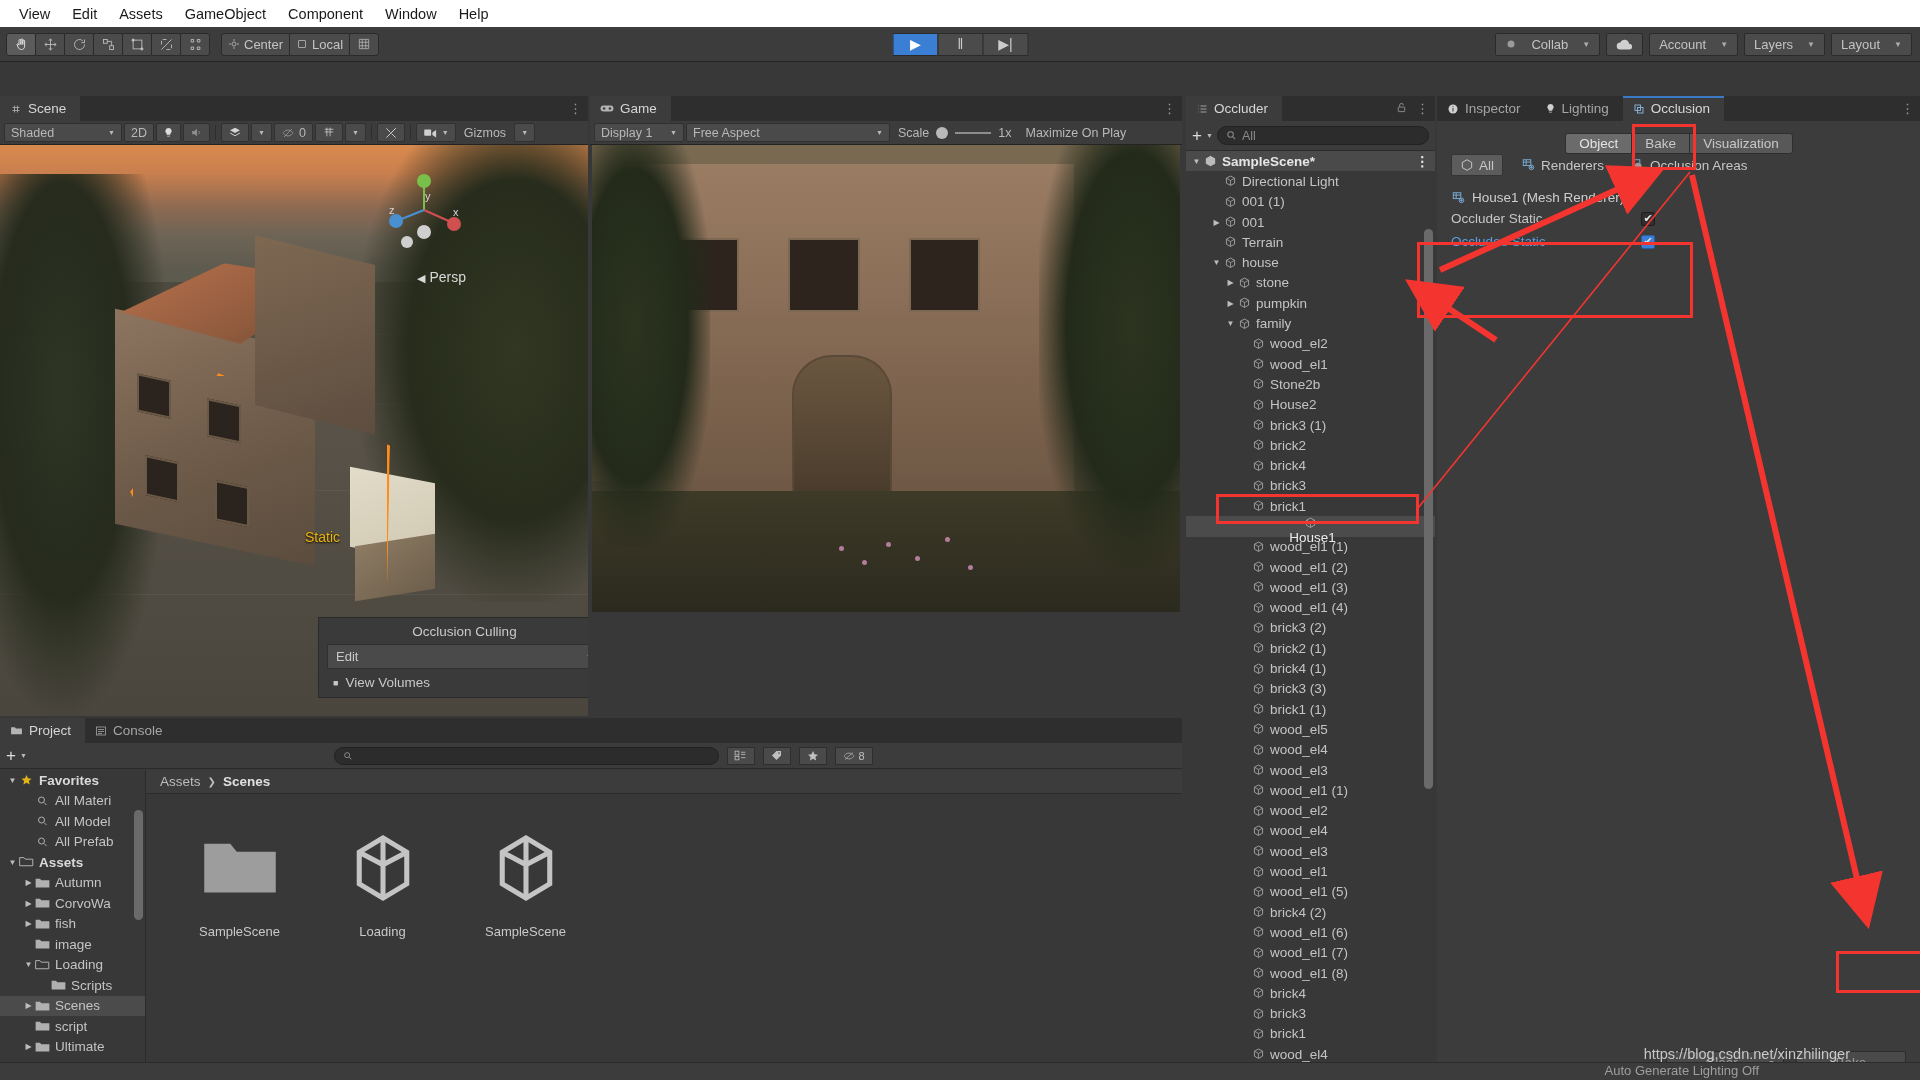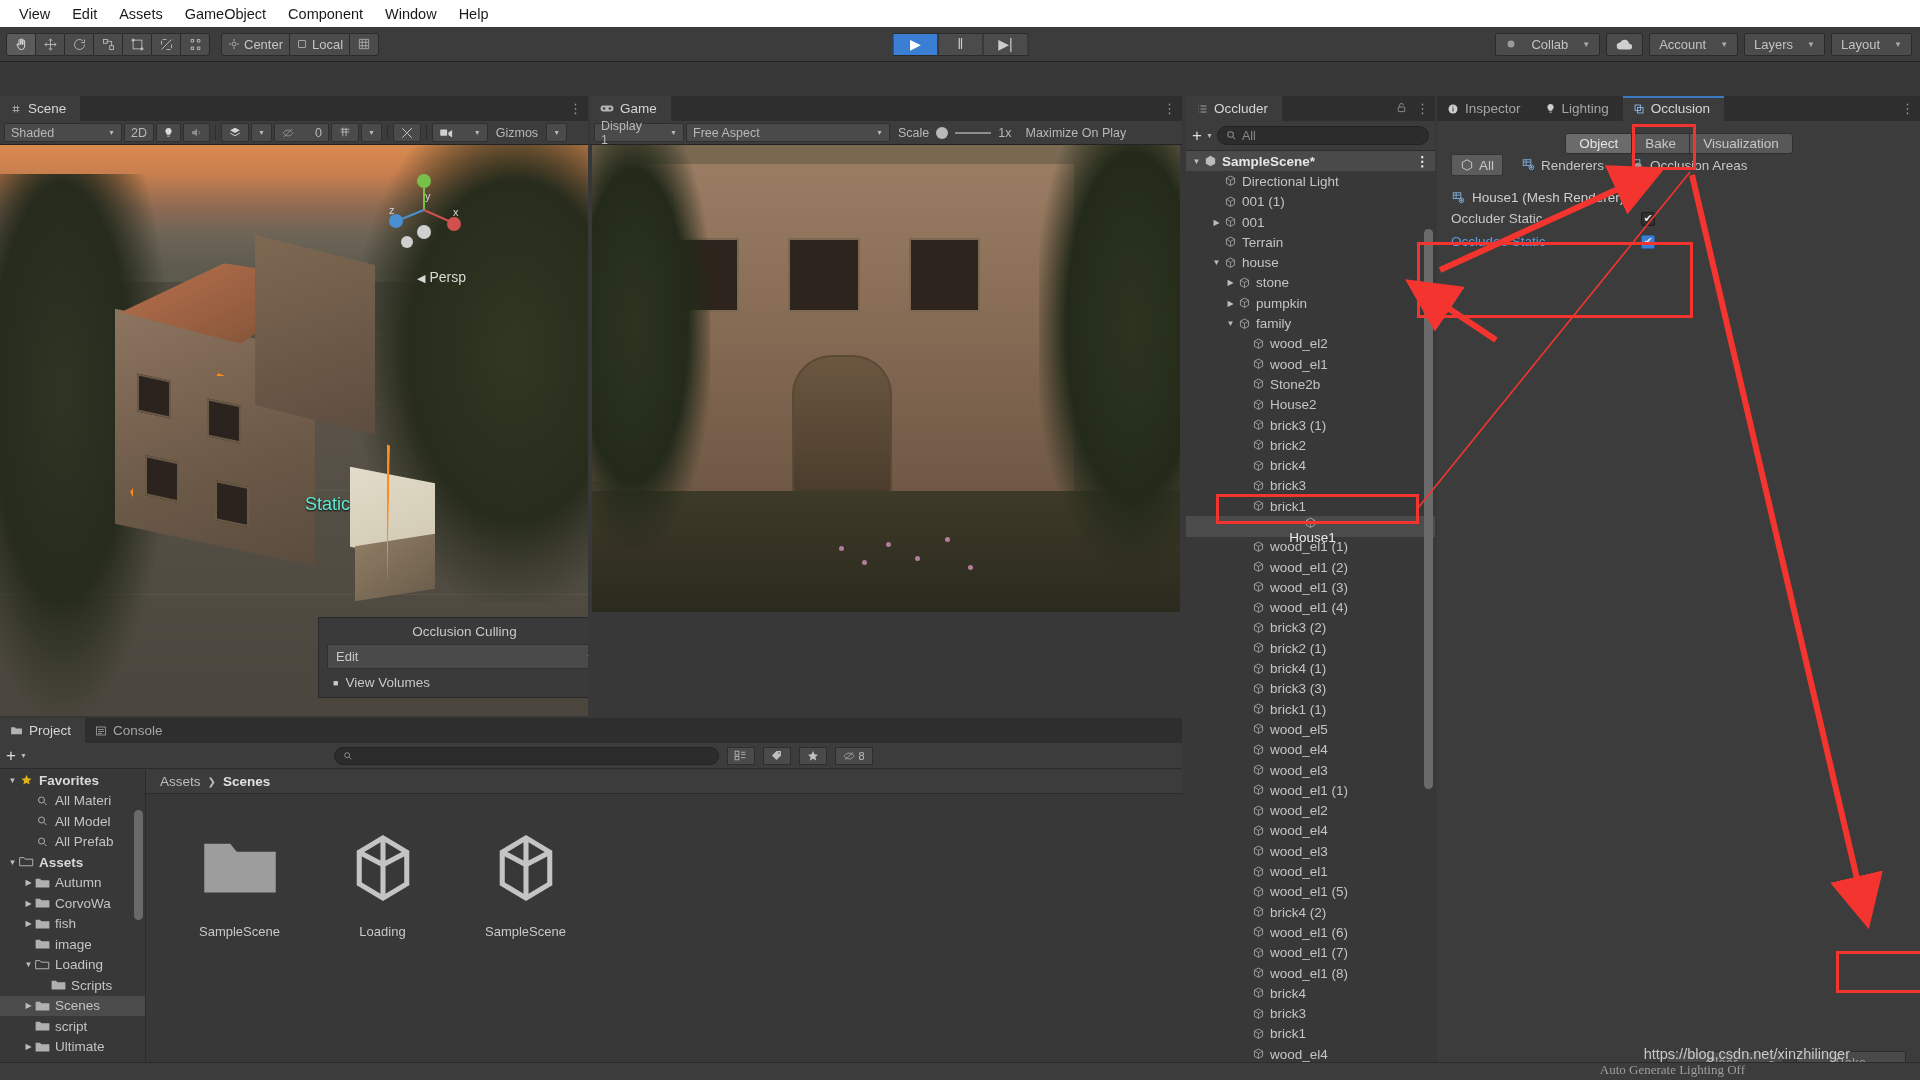--- a/index.html
+++ b/index.html
@@ -59,21 +59,21 @@
                position:relative; }
   .tab { height:25px; padding:0 14px 0 10px; display:flex; align-items:center; gap:6px;
          font-size:13.5px; color:#a5a5a5; background:transparent; }
   .tab.active { background:#3c3c3c; color:#d6d6d6; }
   .tab.accent { box-shadow: inset 0 2px 0 0 #3a79c4; }
   .tab-right { position:absolute; right:6px; top:0; height:25px; display:flex;
                align-items:center; gap:9px; color:#9a9a9a; font-size:13px; }
 
   .subbar { height:24px; background:#3c3c3c; border-bottom:1px solid #232323;
             display:flex; align-items:center; padding:0 4px; gap:2px; font-size:12.5px; }
-  .sb { height:19px; display:flex; align-items:center; gap:20px; padding:0 6px;
+  .sb { height:19px; display:flex; align-items:center; gap:4px; padding:0 6px;
         color:#b8b8b8; border-radius:2px; }
   .sb.box { background:#4a4a4a; border:1px solid #303030; }
   .sb.drop { background:#4a4a4a; border:1px solid #303030; }
   .sep { width:1px; height:15px; background:#2d2d2d; margin:0 3px; }
   .caret { font-size:7px; }
 
   
   #scene-pane { left:0; top:0; width:588px; height:620px; }
   .scene-view { position:absolute; top:49px; left:0; right:0; bottom:0; overflow:hidden; }
   .sky { position:absolute; inset:0;
@@ -105,21 +105,21 @@
   .sel-outline::before{
       content:""; position:absolute; inset:0;
       clip-path: polygon(0% 36%, 34% 0%, 100% 22%, 99% 63%, 78% 94%, 26% 77%);
       background:
         linear-gradient(#ff8c1a,#ff8c1a) ;
       -webkit-mask:
         linear-gradient(#000 0 0) content-box,
         linear-gradient(#000 0 0);
       -webkit-mask-composite:xor; mask-composite:exclude; padding:3px;
   }
-  .static-label { position:absolute; left:305px; top:349px; color:#5eead4; font-size:18px;
+  .static-label { position:absolute; left:305px; top:384px; color:#eab308; font-size:14px;
                   text-shadow:0 1px 2px #000; }
   .gizmo { position:absolute; right:125px; top:25px; width:78px; height:80px; }
   .persp { position:absolute; right:122px; top:124px; color:#d8d8d8; font-size:14px; }
 
   .occ-panel { position:absolute; left:318px; bottom:18px; width:293px;
                background:#3a3a3a; border:1px solid #2a2a2a; }
   .occ-title { height:26px; display:flex; align-items:center; justify-content:center;
                color:#c9c9c9; font-size:13.5px; }
   .occ-row { height:25px; margin:0 8px 6px 8px; background:#4a4a4a; border:1px solid #303030;
              display:flex; align-items:center; padding:0 8px; position:relative;
@@ -223,21 +223,21 @@
   .asset { width:115px; text-align:center; }
   .asset .ic { height:92px; display:flex; align-items:center; justify-content:center;}
   .asset .nm { color:#c9c9c9; font-size:13px; margin-top:10px; }
   .pvscroll{position:absolute;right:2px;top:40px;width:9px;height:110px;background:#6a6a6a;border-radius:5px;}
 
   
   .statusbar { position:absolute; left:0; right:0; bottom:0; height:18px; background:#3c3c3c;
                border-top:1px solid #2b2b2b; }
   .watermark { position:absolute; right:70px; bottom:18px; color:#cfcfcf; font-size:14.5px;
                opacity:.95; }
-  .autogen { position:absolute; right:175px; bottom:2px; color:#9e9e9e; font-size:13px;font-family:Liberation Serif, serif; }
+  .autogen { position:absolute; right:161px; bottom:2px; color:#9e9e9e; font-size:13px; }
 
   
   .annot { position:absolute; border:3px solid #f4352f; pointer-events:none; }
   .arrowline { position:absolute; pointer-events:none; }
 </style>
 </head>
 <body>
 
 <div class="app">
 

